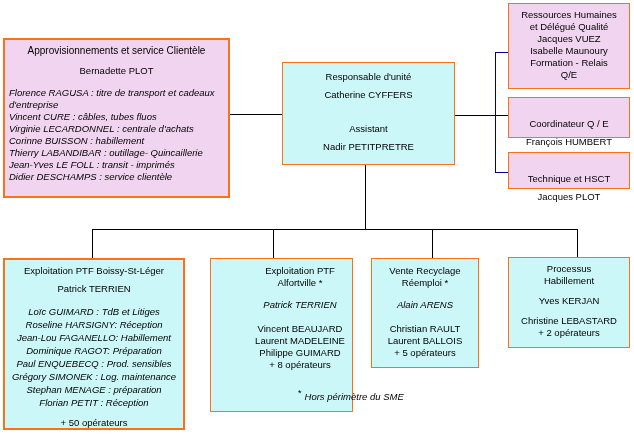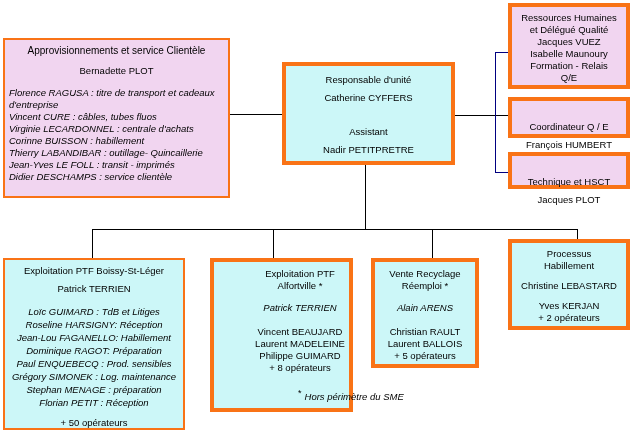--- a/index.html
+++ b/index.html
@@ -3,21 +3,21 @@
 <meta charset="utf-8">
 <style>
   html,body { margin:0; padding:0; background:#ffffff; }
   .canvas {
     position:relative; width:634px; height:435px; background:#ffffff;
     font-family:"Liberation Sans", sans-serif; color:#000;
     overflow:hidden;
   }
   .box {
     position:absolute; box-sizing:border-box;
-    border:4px solid #f97316; font-size:9.5px; line-height:12px;
+    border:1px solid #f97316; font-size:9.5px; line-height:12px;
     text-align:center;
   }
   .box.thick { border-width:2px; }
   .pink { background:#F1D5F0; }
   .cyan { background:#CCF7F8; }
   .line { position:absolute; background:#000; }
   .line.navy { background:#000080; }
   .members-left { text-align:left; padding:0 4px; } .mt6 { margin-top:6px; } .mt8 { margin-top:8px; }
   .mt10 { margin-top:10px;font-style:italic; } .mt12 { margin-top:12px; } .mt22 { margin-top:22px; }
   .pt4 { padding-top:20px; } .pt5 { padding-top:5px; } .pt6 { padding-top:6px; } .pt8 { padding-top:8px; }
@@ -118,27 +118,27 @@
     <div>Vente Recyclage</div>
     <div>Réemploi *</div>
     <div class="mt10">Alain ARENS</div>
     <div class="mt12">
       <div>Christian RAULT</div>
       <div>Laurent BALLOIS</div>
     </div>
     <div>+ 5 opérateurs</div>
   </div>
 
-  <div class="box cyan pt5" style="left:508px; top:239px; width:122px; height:91px;">
+  <div class="box cyan pt5" style="left:508px; top:257px; width:122px; height:91px;">
     <div>Processus</div>
     <div>Habillement</div>
+    <div class="mt8">Yves KERJAN</div>
     <div class="mt8">
       <div>Christine LEBASTARD</div>
     </div>
-    <div class="mt8">Yves KERJAN</div>
     <div>+ 2 opérateurs</div>
   </div>
 
   <div class="footnote">
     <span class="star">*</span><span>Hors périmètre du SME</span>
   </div>
 
 </div>
 
 </body></html>

